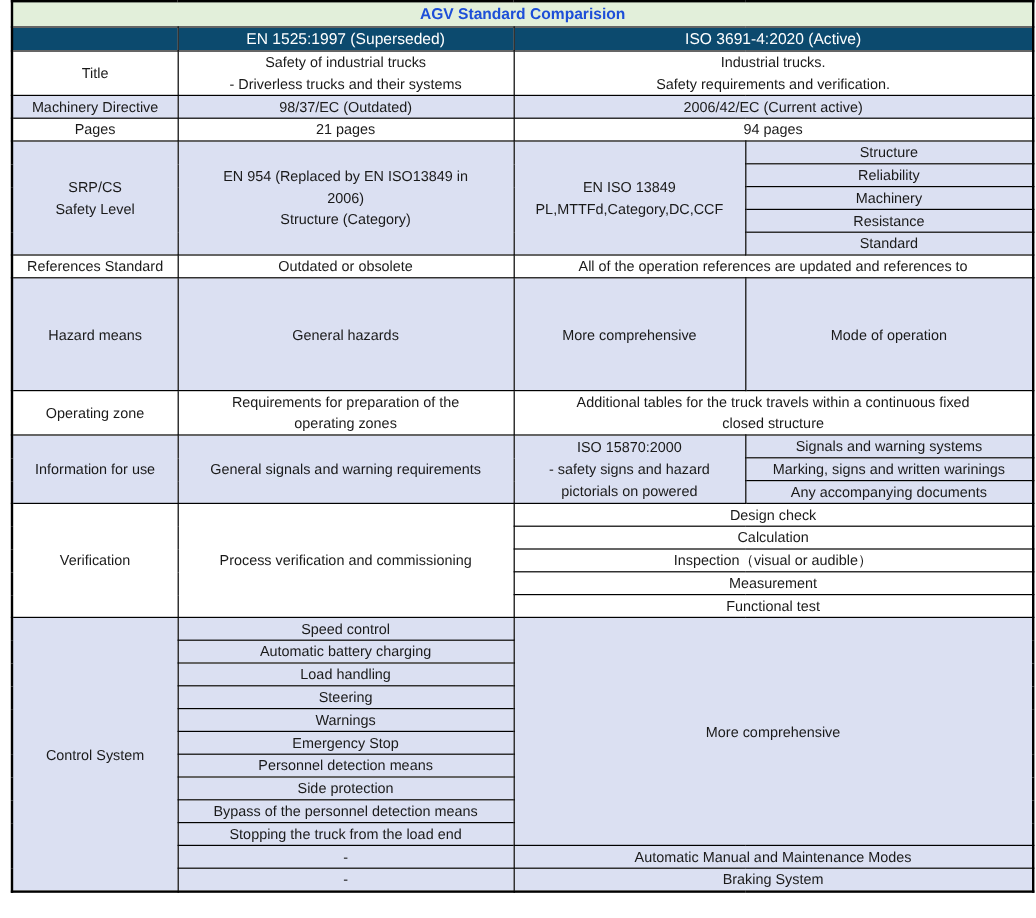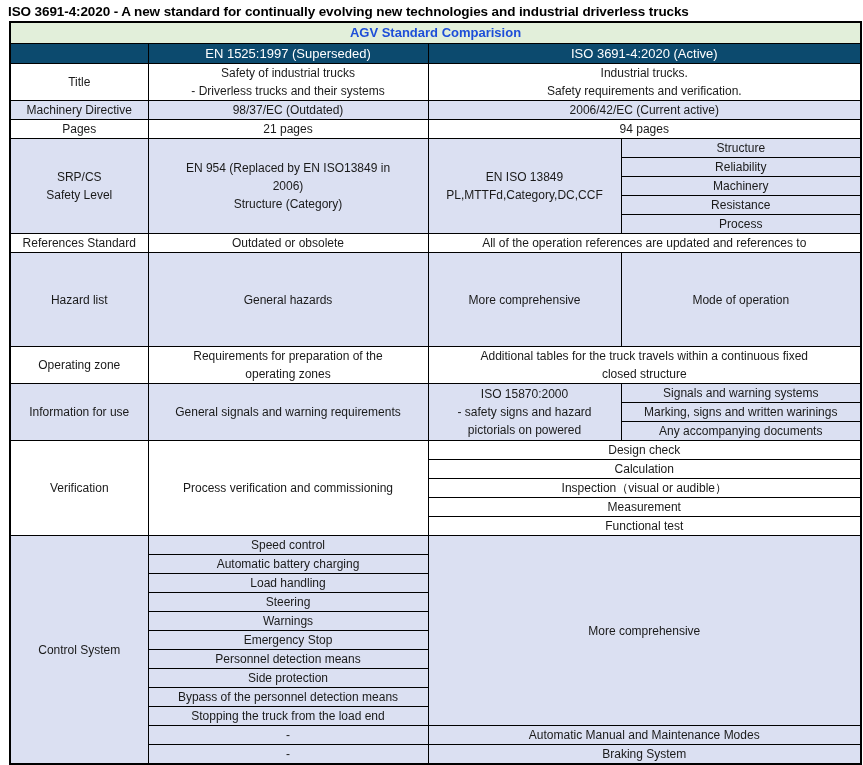--- a/index.html
+++ b/index.html
@@ -60,21 +60,20 @@
     color: #ffffff;
     font-size: 13px;
     border-color: #000000;
   }
 </style>
 </head>
 <body>
 
 <div class="page">
 
-  <div class="doc-title">ISO 3691-4:2020 - A new standard for continually evolving new technologies and industrial driverless trucks</div>
 
   <table class="cmp">
     <colgroup>
       <col style="width:138px">
       <col style="width:280px">
       <col style="width:193px">
       <col style="width:240px">
     </colgroup>
 
     <tbody>
@@ -121,31 +120,31 @@
     <tr class="h1 band-lav">
           <td>Reliability</td>
         </tr>
     <tr class="h1 band-lav">
           <td>Machinery</td>
         </tr>
     <tr class="h1 band-lav">
           <td>Resistance</td>
         </tr>
     <tr class="h1 band-lav">
-          <td>Process</td>
+          <td>Standard</td>
         </tr>
 
     <tr class="h1 band-wht">
       <td>References Standard</td>
       <td>Outdated or obsolete</td>
       <td colspan="2">All of the operation references are updated and references to</td>
     </tr>
 
     <tr class="hz band-lav">
-      <td>Hazard list</td>
+      <td>Hazard means</td>
       <td>General hazards</td>
       <td>More comprehensive</td>
       <td>Mode of operation</td>
     </tr>
 
     <tr class="h2 band-wht">
       <td>Operating zone</td>
       <td>Requirements for preparation of the
 operating zones</td>
       <td colspan="2">Additional tables for the truck travels within a continuous fixed

